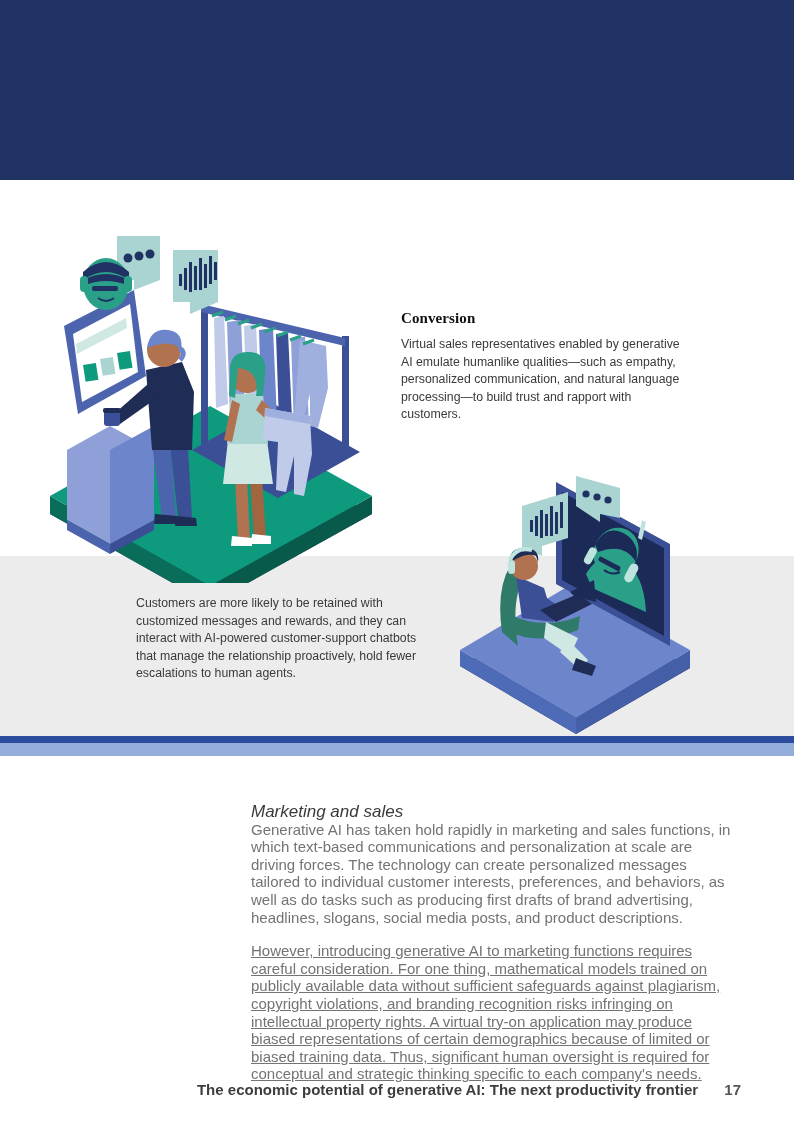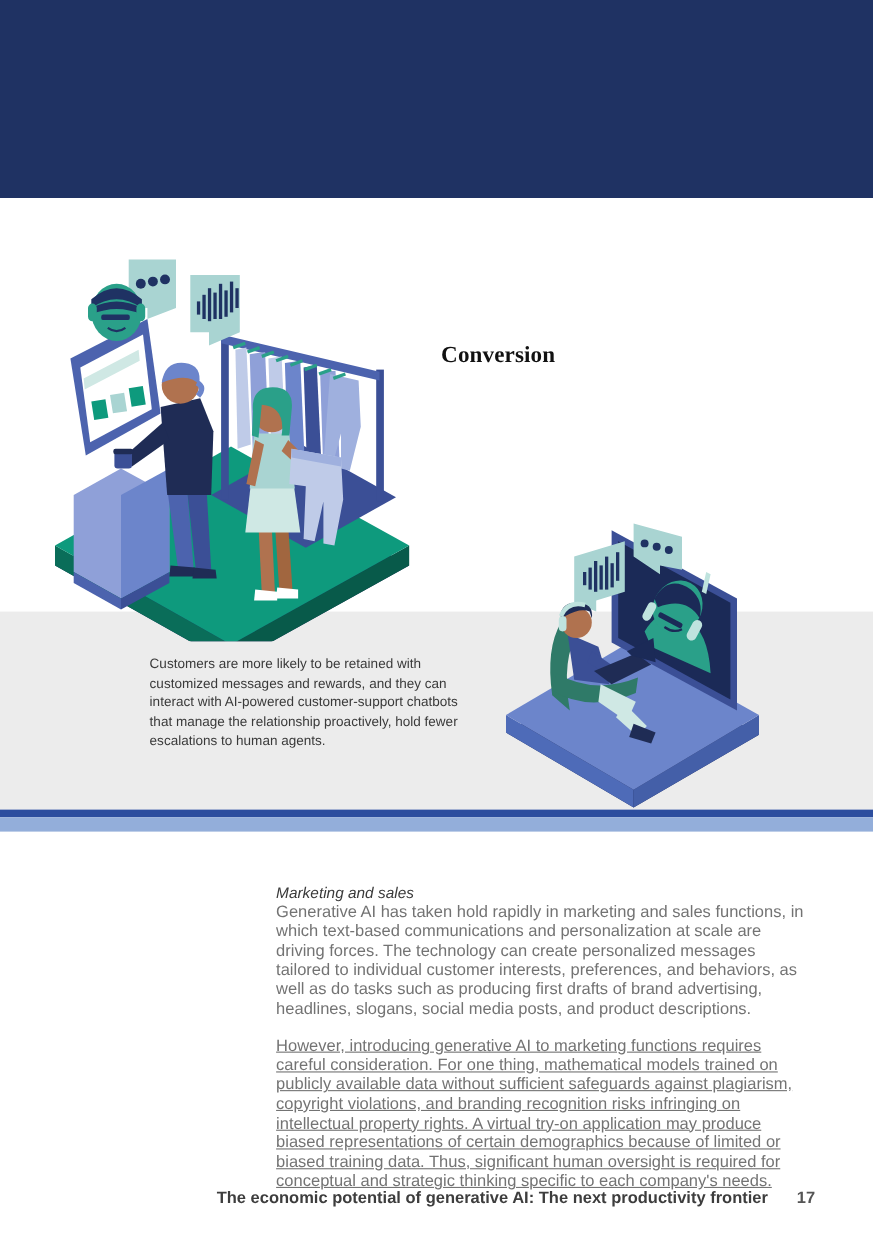--- a/index.html
+++ b/index.html
@@ -41,21 +41,21 @@
     width: 794px; height: 13px;
     background: #93aeda;
   }
 
   
   .txt-block { position: absolute; }
   .txt-block h2 {
     margin: 0 0 9px 0;
     font-family: "Liberation Serif", serif;
     font-weight: bold;
-    font-size: 21px;
+    font-size: 15px;
     letter-spacing: .1px;
     color: #111111;
   }
   .txt-block p {
     margin: 0;
     font-size: 12.3px;
     line-height: 17.6px;
     color: #3a3a3a;
   }
 
@@ -63,21 +63,21 @@
   #retention-block  { left: 136px; top: 595px; width: 290px; }
 
   
   #body-copy {
     position: absolute;
     left: 251px; top: 803px;
     width: 490px;
   }
   #body-copy .subhead {
     margin: 0;
-    font-size: 14px;
+    font-size: 17px;
     line-height: 17.6px;
     font-style: italic;
     color: #3a3a3a;
   }
   #body-copy p {
     margin: 0 1px 16px 0;
     font-size: 15px;
     line-height: 17.6px;
     color: #737373;
   }
@@ -322,20 +322,21 @@
       <circle cx="72" cy="96" r="14" fill="#b0724f"></circle>
       <path d="M58 94 Q56 78 72 78 Q88 78 86 92 L84 86 Q76 82 62 90 Z" fill="#1f2c55"></path>
       <rect x="56" y="90" width="7" height="14" rx="3.5" fill="#bfe3de"></rect>
       <path d="M58 90 Q64 76 80 80" stroke="#bfe3de" stroke-width="4" fill="none"></path>
     </g>
   </svg>
 </div>
 
 <div class="txt-block" id="conversion-block">
   <h2>Conversion</h2>
+  <p>Virtual sales representatives enabled by generative AI emulate humanlike qualities—such as empathy, personalized communication, and natural language processing—to build trust and rapport with customers.</p>
 </div>
 
 <div class="txt-block" id="retention-block">
   <p>Customers are more likely to be retained with customized messages and rewards, and they can interact with AI-powered customer-support chatbots that manage the relationship proactively, hold fewer escalations to human agents.</p>
 </div>
 
 <div id="body-copy">
   <div class="subhead">Marketing and sales</div>
   <p>Generative AI has taken hold rapidly in marketing and sales functions, in which text-based communications and personalization at scale are driving forces. The technology can create personalized messages tailored to individual customer interests, preferences, and behaviors, as well as do tasks such as producing first drafts of brand advertising, headlines, slogans, social media posts, and product descriptions.</p>
   <p>However, introducing generative AI to marketing functions requires careful consideration. For one thing, mathematical models trained on publicly available data without sufficient safeguards against plagiarism, copyright violations, and branding recognition risks infringing on intellectual property rights. A virtual try-on application may produce biased representations of certain demographics because of limited or biased training data. Thus, significant human oversight is required for conceptual and strategic thinking specific to each company's needs.</p>

